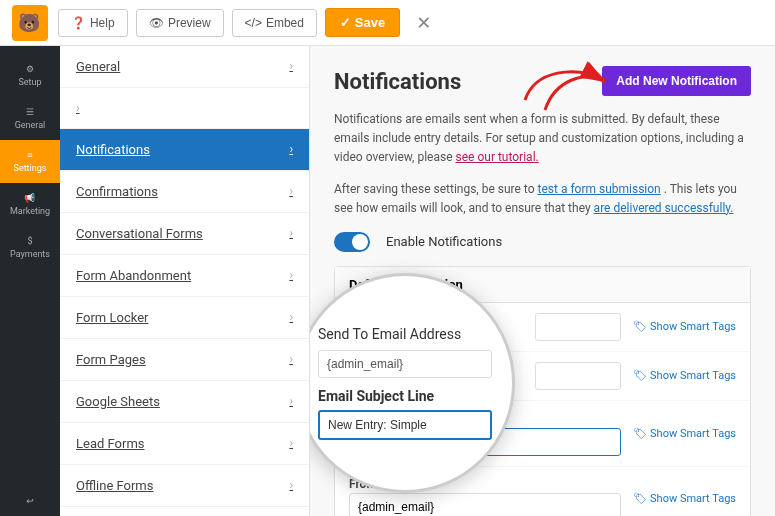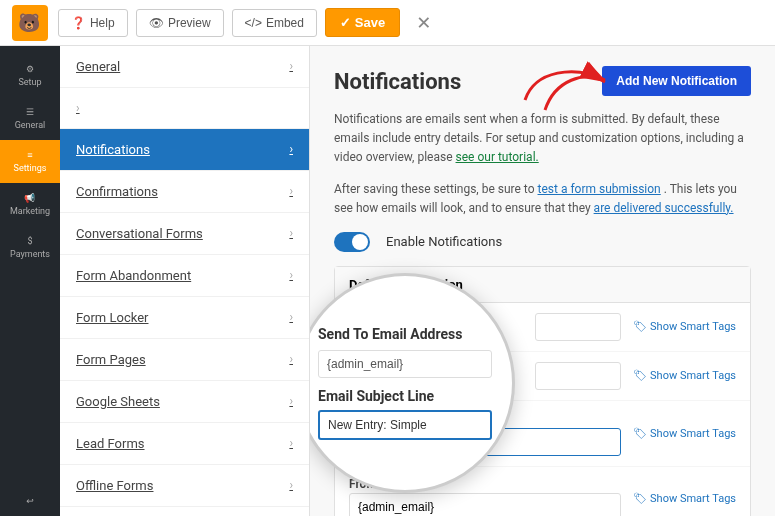--- a/index.html
+++ b/index.html
@@ -38,24 +38,24 @@
     .menu-item { display: flex; align-items: flex-start; justify-content: space-between; padding: 13px 16px; border-bottom: 1px solid #f0f0f0; cursor: pointer; color: #444; font-size: 13px; text-decoration: underline; }
     .menu-item.active { background: #1e73be; color: #fff; }
     .menu-item .chevron { font-size: 12px; color: #aaa; }
     .menu-item.active .chevron { color: #fff; }
 
     
     .content-area { flex: 1; background: #f8f8f8; overflow-y: auto; padding: 20px 24px; position: relative; }
 
     .content-header { display: flex; align-items: center; justify-content: space-between; margin-bottom: 14px; }
     .content-title { font-size: 22px; font-weight: 700; color: #333; }
-    .btn-add-notification { background: #1d4ed8; color: #fff; border: none; border-radius: 3px; padding: 8px 14px; font-size: 12px; cursor: pointer; font-weight: 600; white-space: nowrap; }
+    .btn-add-notification { background: #6d28d9; color: #fff; border: none; border-radius: 3px; padding: 8px 14px; font-size: 12px; cursor: pointer; font-weight: 600; white-space: nowrap; }
 
     .info-text { font-size: 12px; color: #555; line-height: 1.6; margin-bottom: 12px; }
-    .info-text a { color: #15803d; text-decoration: underline; }
+    .info-text a { color: #be185d; text-decoration: underline; }
     .info-text-2 { font-size: 12px; color: #555; line-height: 1.6; margin-bottom: 14px; }
     .info-text-2 a { color: #1e73be; text-decoration: underline; }
 
     .toggle-row { display: flex; align-items: center; gap: 16px; margin-bottom: 14px; }
     .toggle { width: 36px; height: 20px; background: #1e73be; border-radius: 10px; position: relative; cursor: pointer; flex-shrink: 0; }
     .toggle::after { content: ''; width: 16px; height: 16px; background: #fff; border-radius: 50%; position: absolute; top: 2px; left: 18px; transition: left 0.2s; }
     .toggle-label { font-size: 13px; color: #333; }
 
     
     .notification-card { background: #fff; border: 1px solid #e0e0e0; border-radius: 4px; }
@@ -74,21 +74,21 @@
     }
 
     .form-row { padding: 10px 14px; display: flex; align-items: center; justify-content: space-between; border-bottom: 1px solid #f5f5f5; }
     .smart-tags-link { font-size: 11px; color: #1e73be; cursor: pointer; display: flex; align-items: center; gap: 3px; }
     .form-input { width: 100%; padding: 6px 8px; border: 1px solid #ddd; border-radius: 3px; font-size: 12px; }
     .form-input.focused { border-color: #1e73be; outline: none; }
     .form-col { flex: 1; }
     .form-col-right { flex-shrink: 0; padding-left: 12px; }
 
     
-    .zoom-section-title { font-size: 14px; font-weight: 700; color: #333; margin-bottom: 8px; }
+    .zoom-section-title { font-size: 14px; font-weight: 400; color: #333; margin-bottom: 8px; }
     .zoom-input { width: 100%; padding: 6px 8px; border: 1px solid #ddd; border-radius: 3px; font-size: 12px; color: #555; margin-bottom: 10px; }
     .zoom-subject-title { font-size: 14px; font-weight: 700; color: #333; margin-bottom: 6px; }
     .zoom-subject-input { width: 100%; padding: 6px 8px; border: 2px solid #1e73be; border-radius: 3px; font-size: 12px; color: #333; }
 
     .content-body { position: relative; }
   </style>
 </head>
 <body>
 
 <div class="top-bar">

